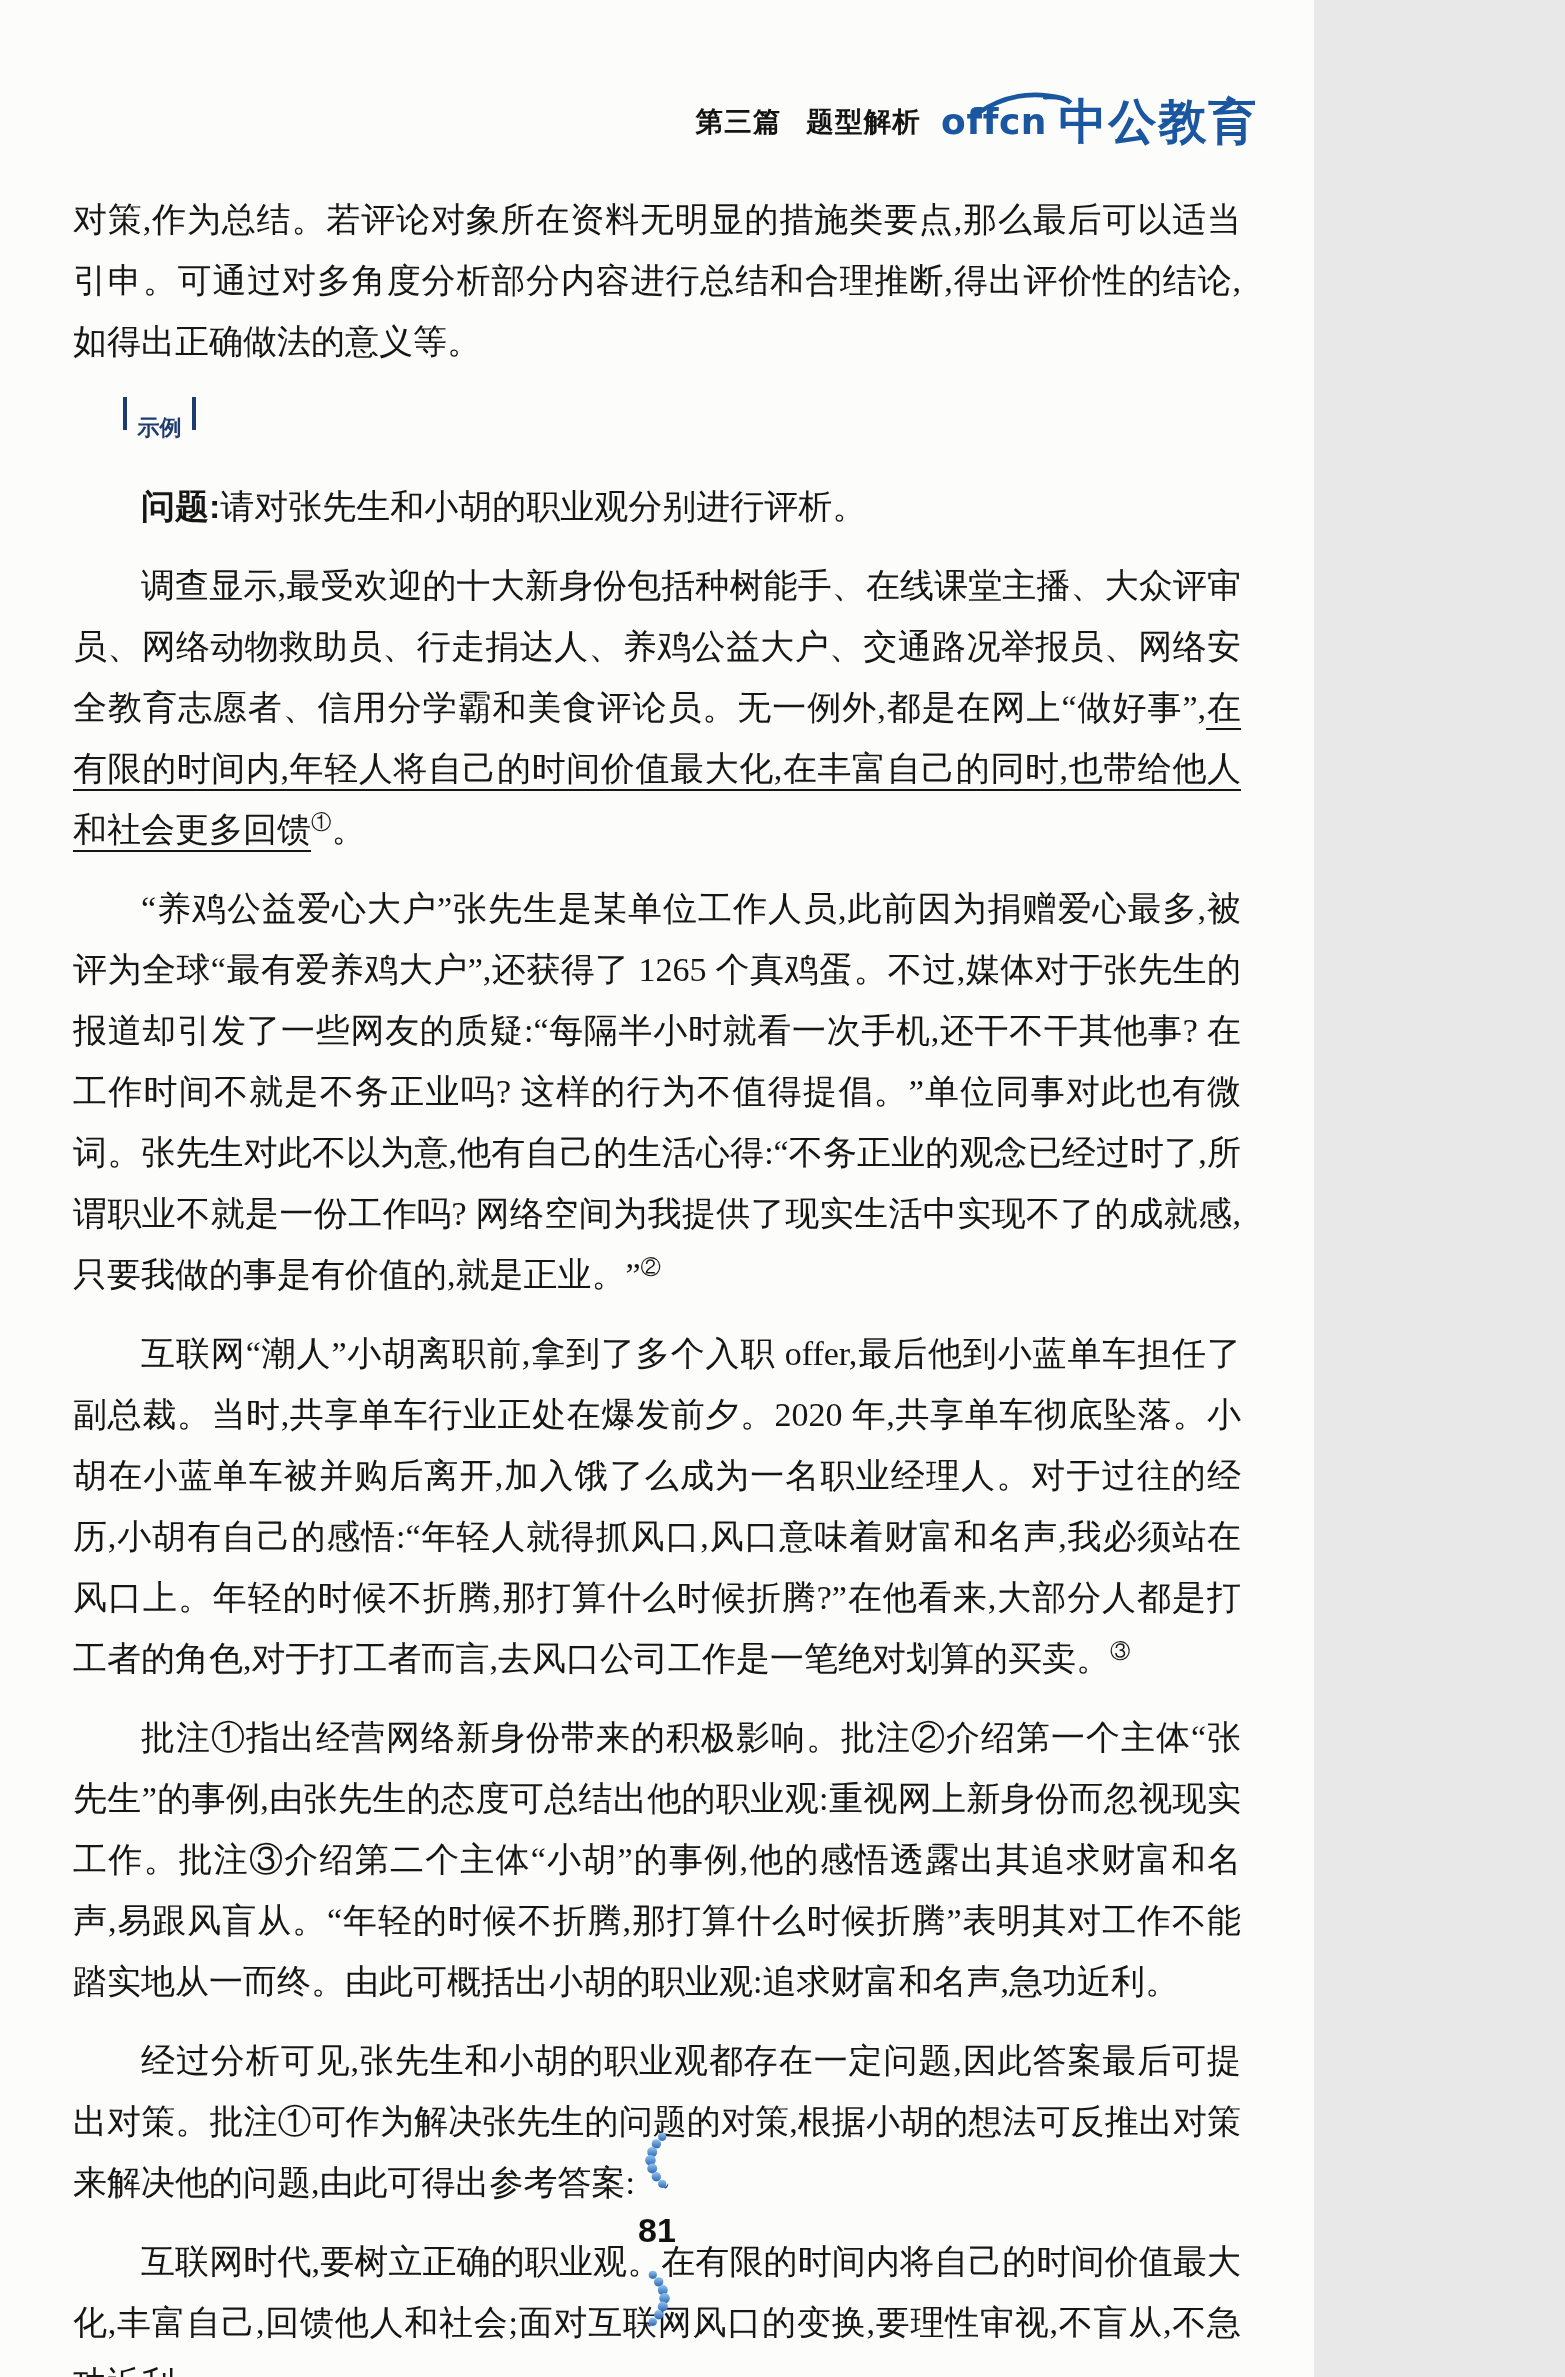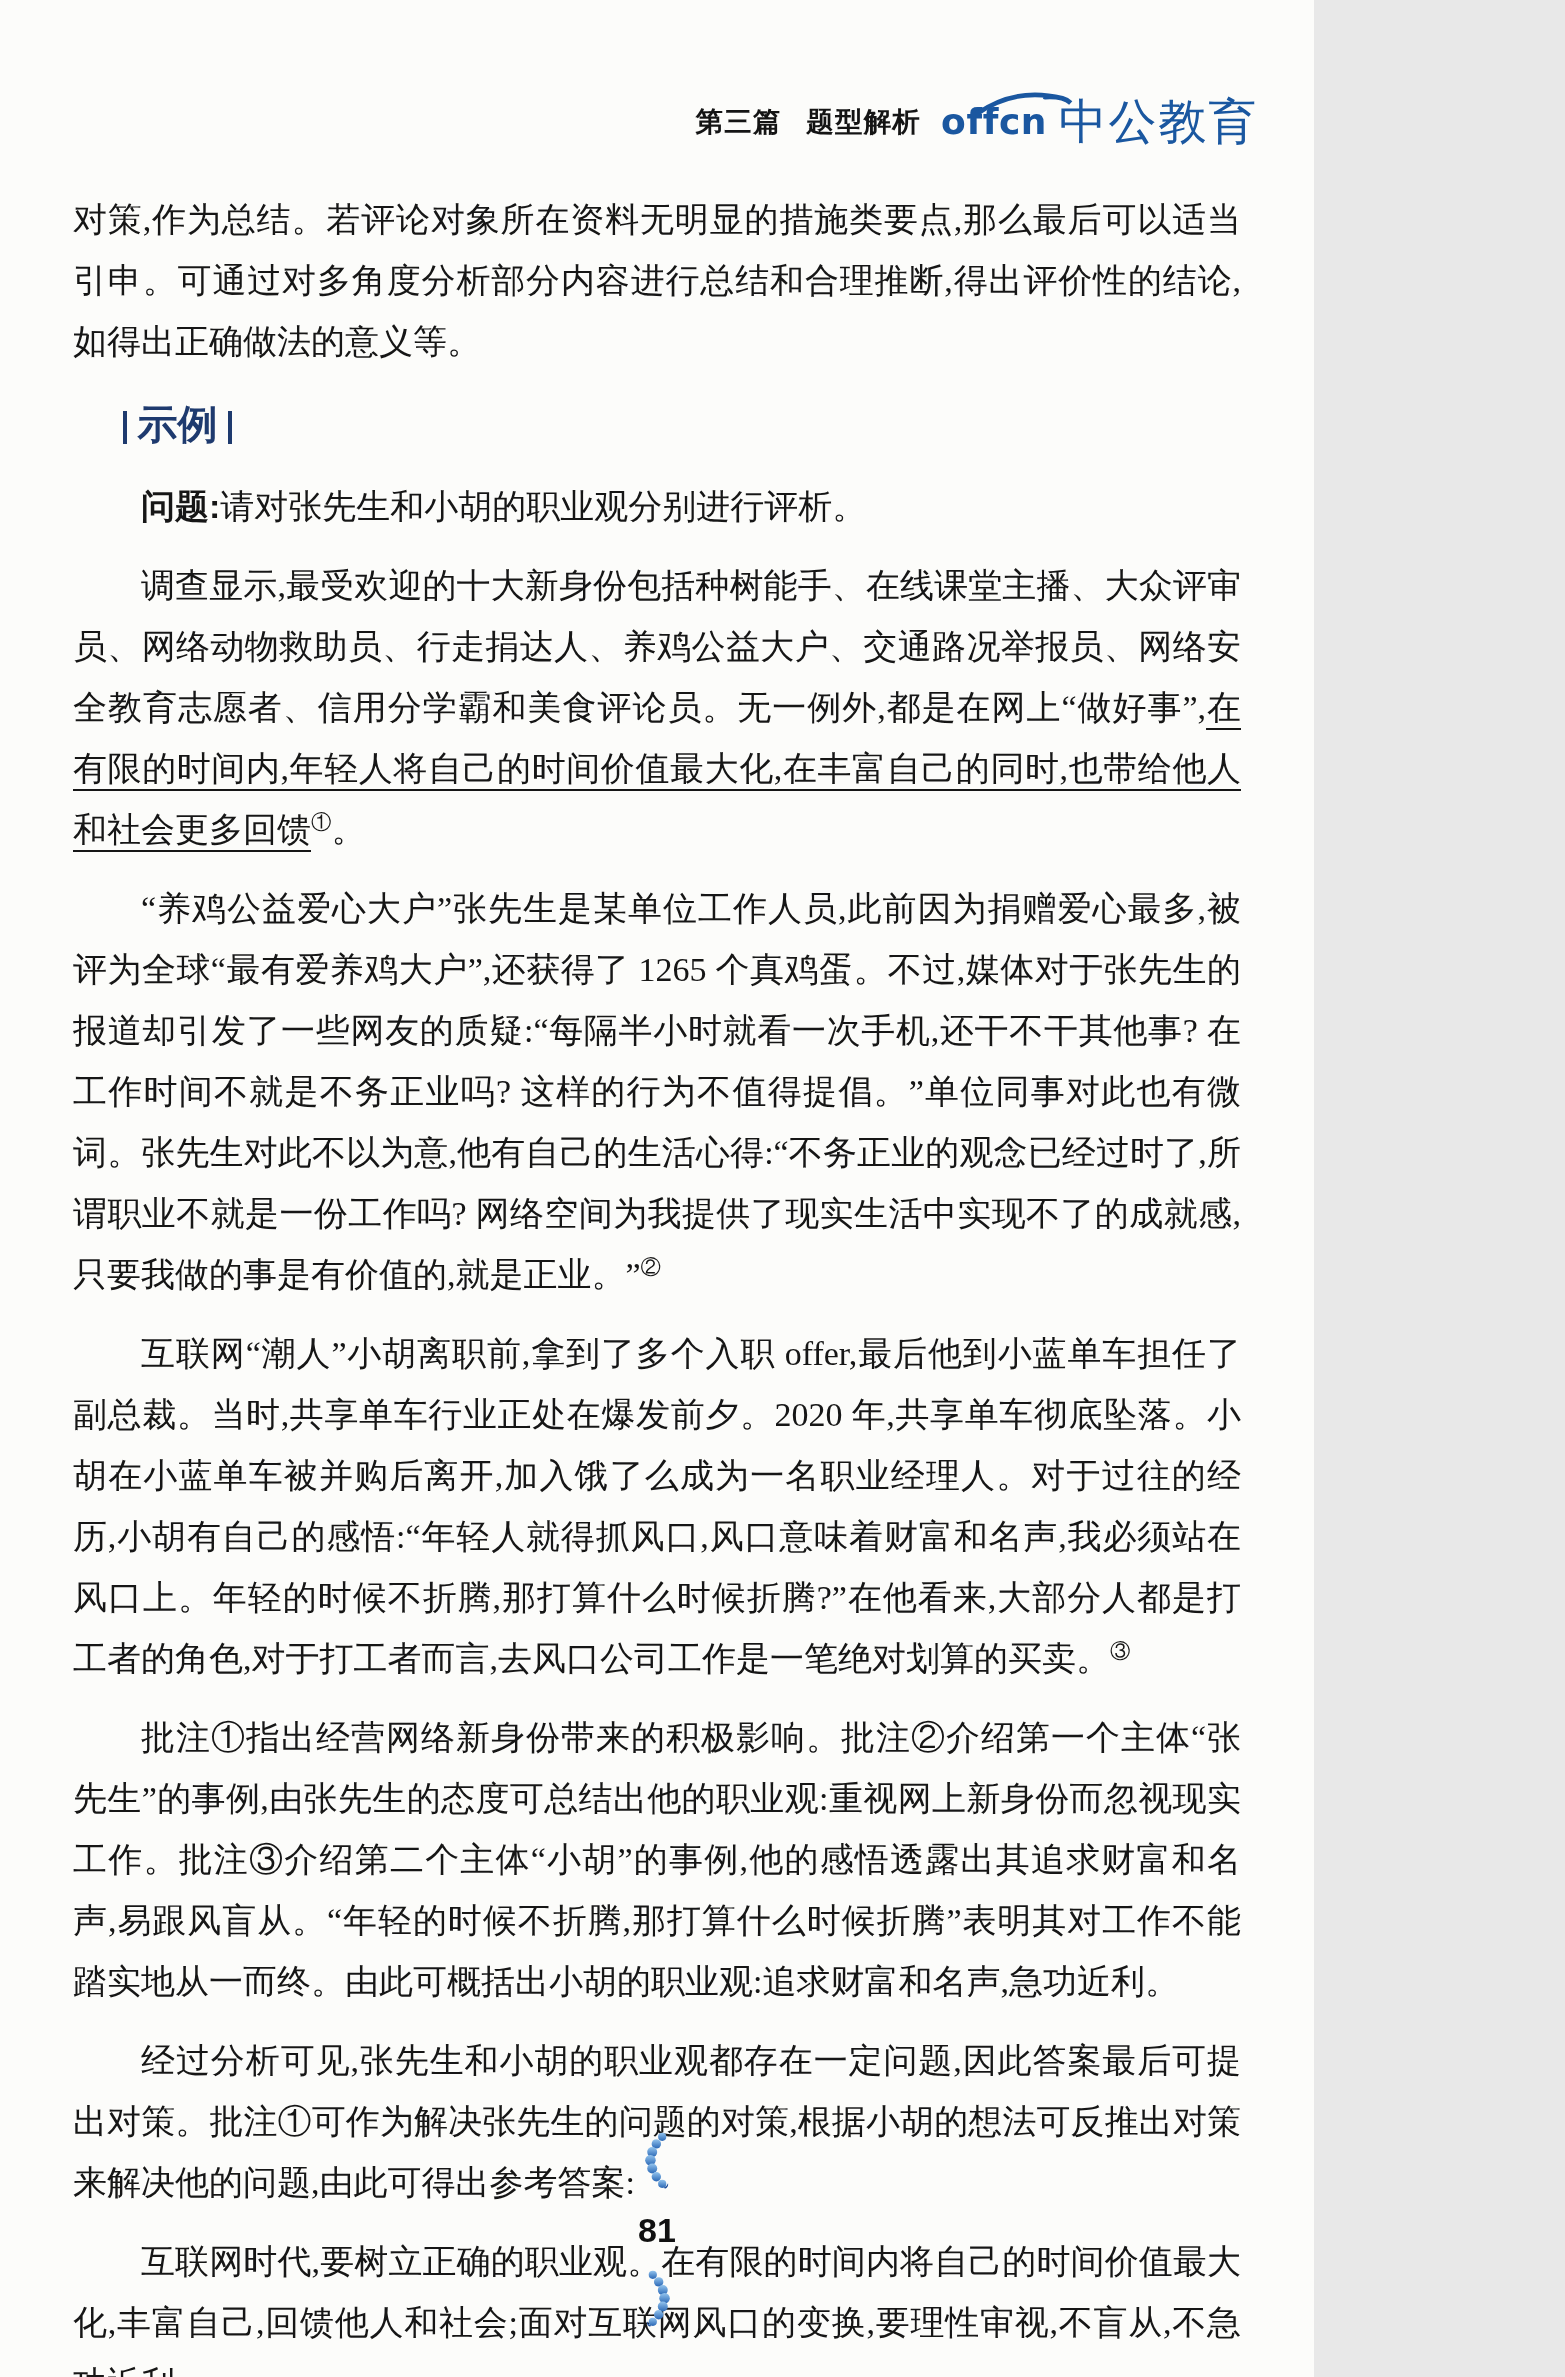--- a/index.html
+++ b/index.html
@@ -25,41 +25,41 @@
   .logo { display:flex; align-items:center; gap:11.7px; }
   .logo-latin {
     position:relative;
     font-family:"DejaVu Sans","Liberation Sans",sans-serif;
     font-weight:bold; font-size:36px; line-height:1;
     color:#1a57a0; letter-spacing:0.6px;
   }
   .logo-swoosh { position:absolute; top:-14px; left:34px; }
   .logo-cn {
     font-family:"Liberation Sans","DejaVu Sans",sans-serif;
-    font-weight:normal; font-size:48px; line-height:1; color:#1a57a0;
+    font-weight:bold; font-size:48px; line-height:1; color:#1a57a0;
     letter-spacing:1.8px;
   }
 
   
   .content {
     position:absolute; left:55px; right:55px; top:171px;
     font-size:34px; line-height:61px;
     text-align:justify;
   }
   .content p { margin:18px; text-indent:2em; }
   .content p.noindent { text-indent:0; }
 
   .hei { font-family:"Liberation Sans","DejaVu Sans",sans-serif; font-weight:bold; }
 
   .example-marker {
     margin-top:24.6px;
     padding-left:68px;
-    display:flex; align-items:center;
-    font-family:Liberation Mono, monospace;
-    font-weight:bold; font-size:40px; color:#1e3a6e;
+    display:flex; align-items:flex-start;
+    font-family:Liberation Serif, serif;
+    font-weight:bold; font-size:22px; color:#1e3a6e;
   }
   .marker-bar {
     display:inline-block; width:4.1px; height:33px;
     background:#1e3a6e;
   }
   .marker-bar.left  { margin-right:10.5px; }
   .marker-bar.right { margin-left:10.5px; }
 
   .analysis-marker { color:#1e3a6e; }
 

